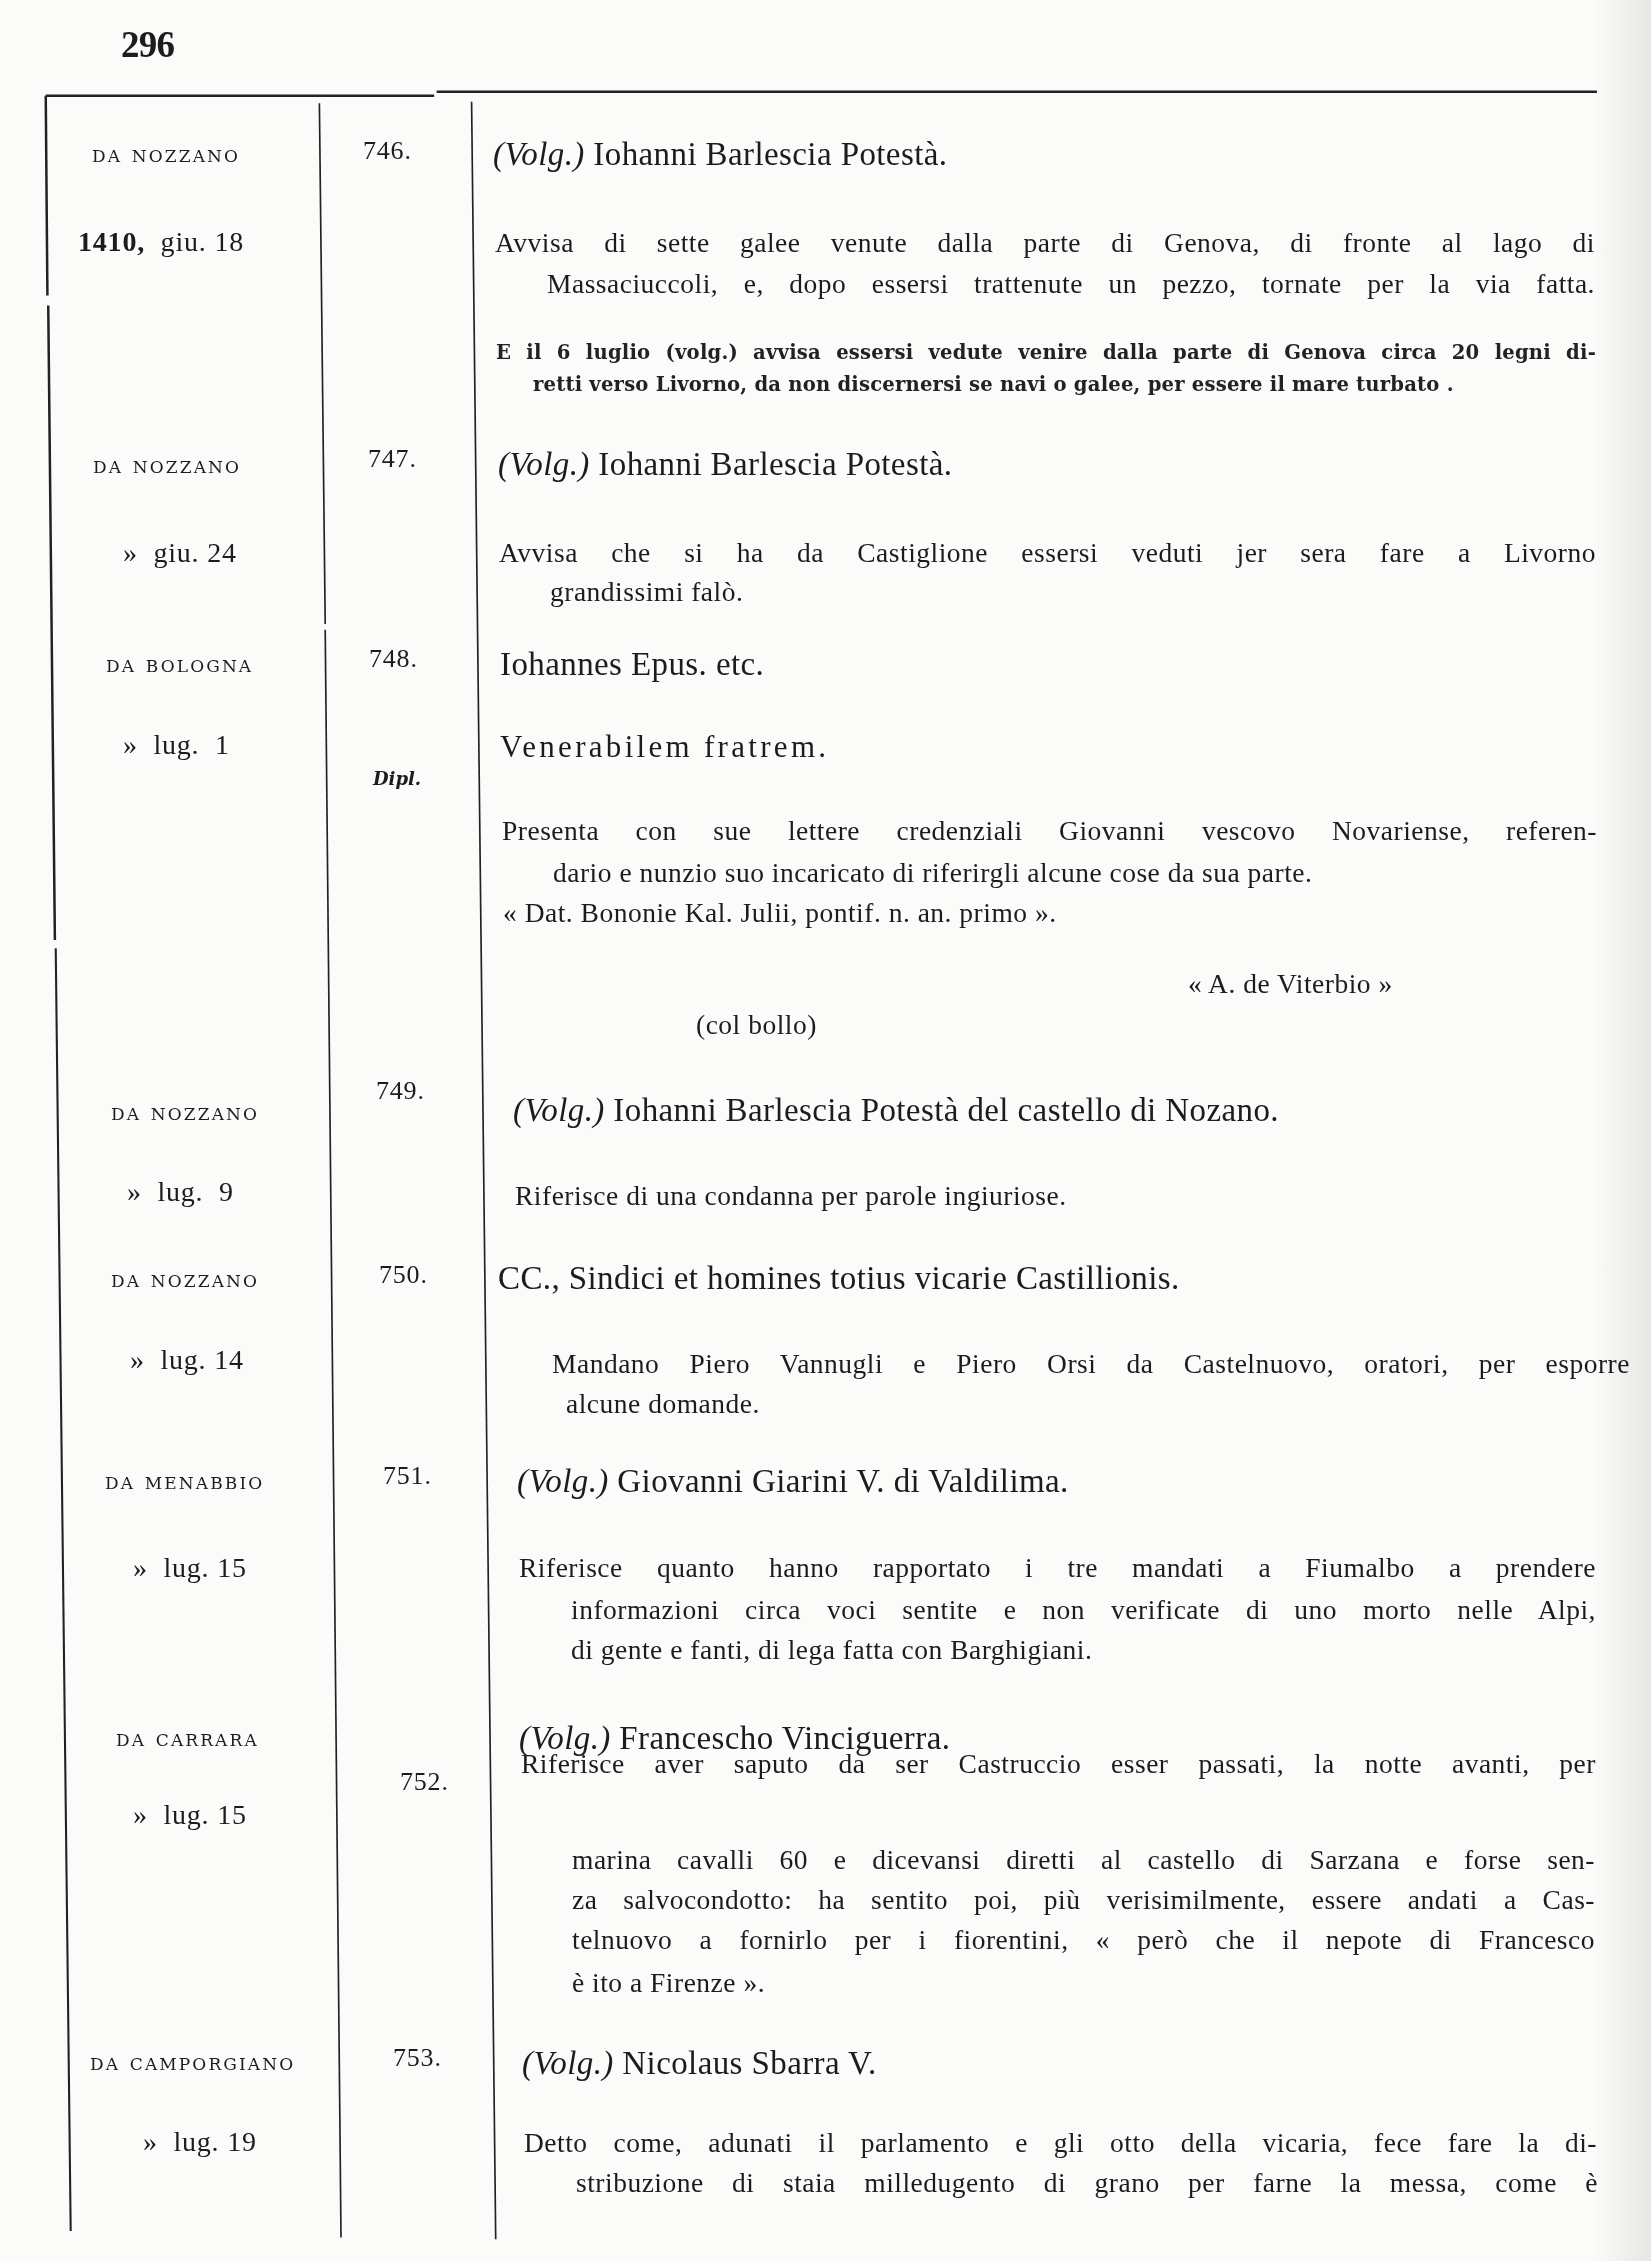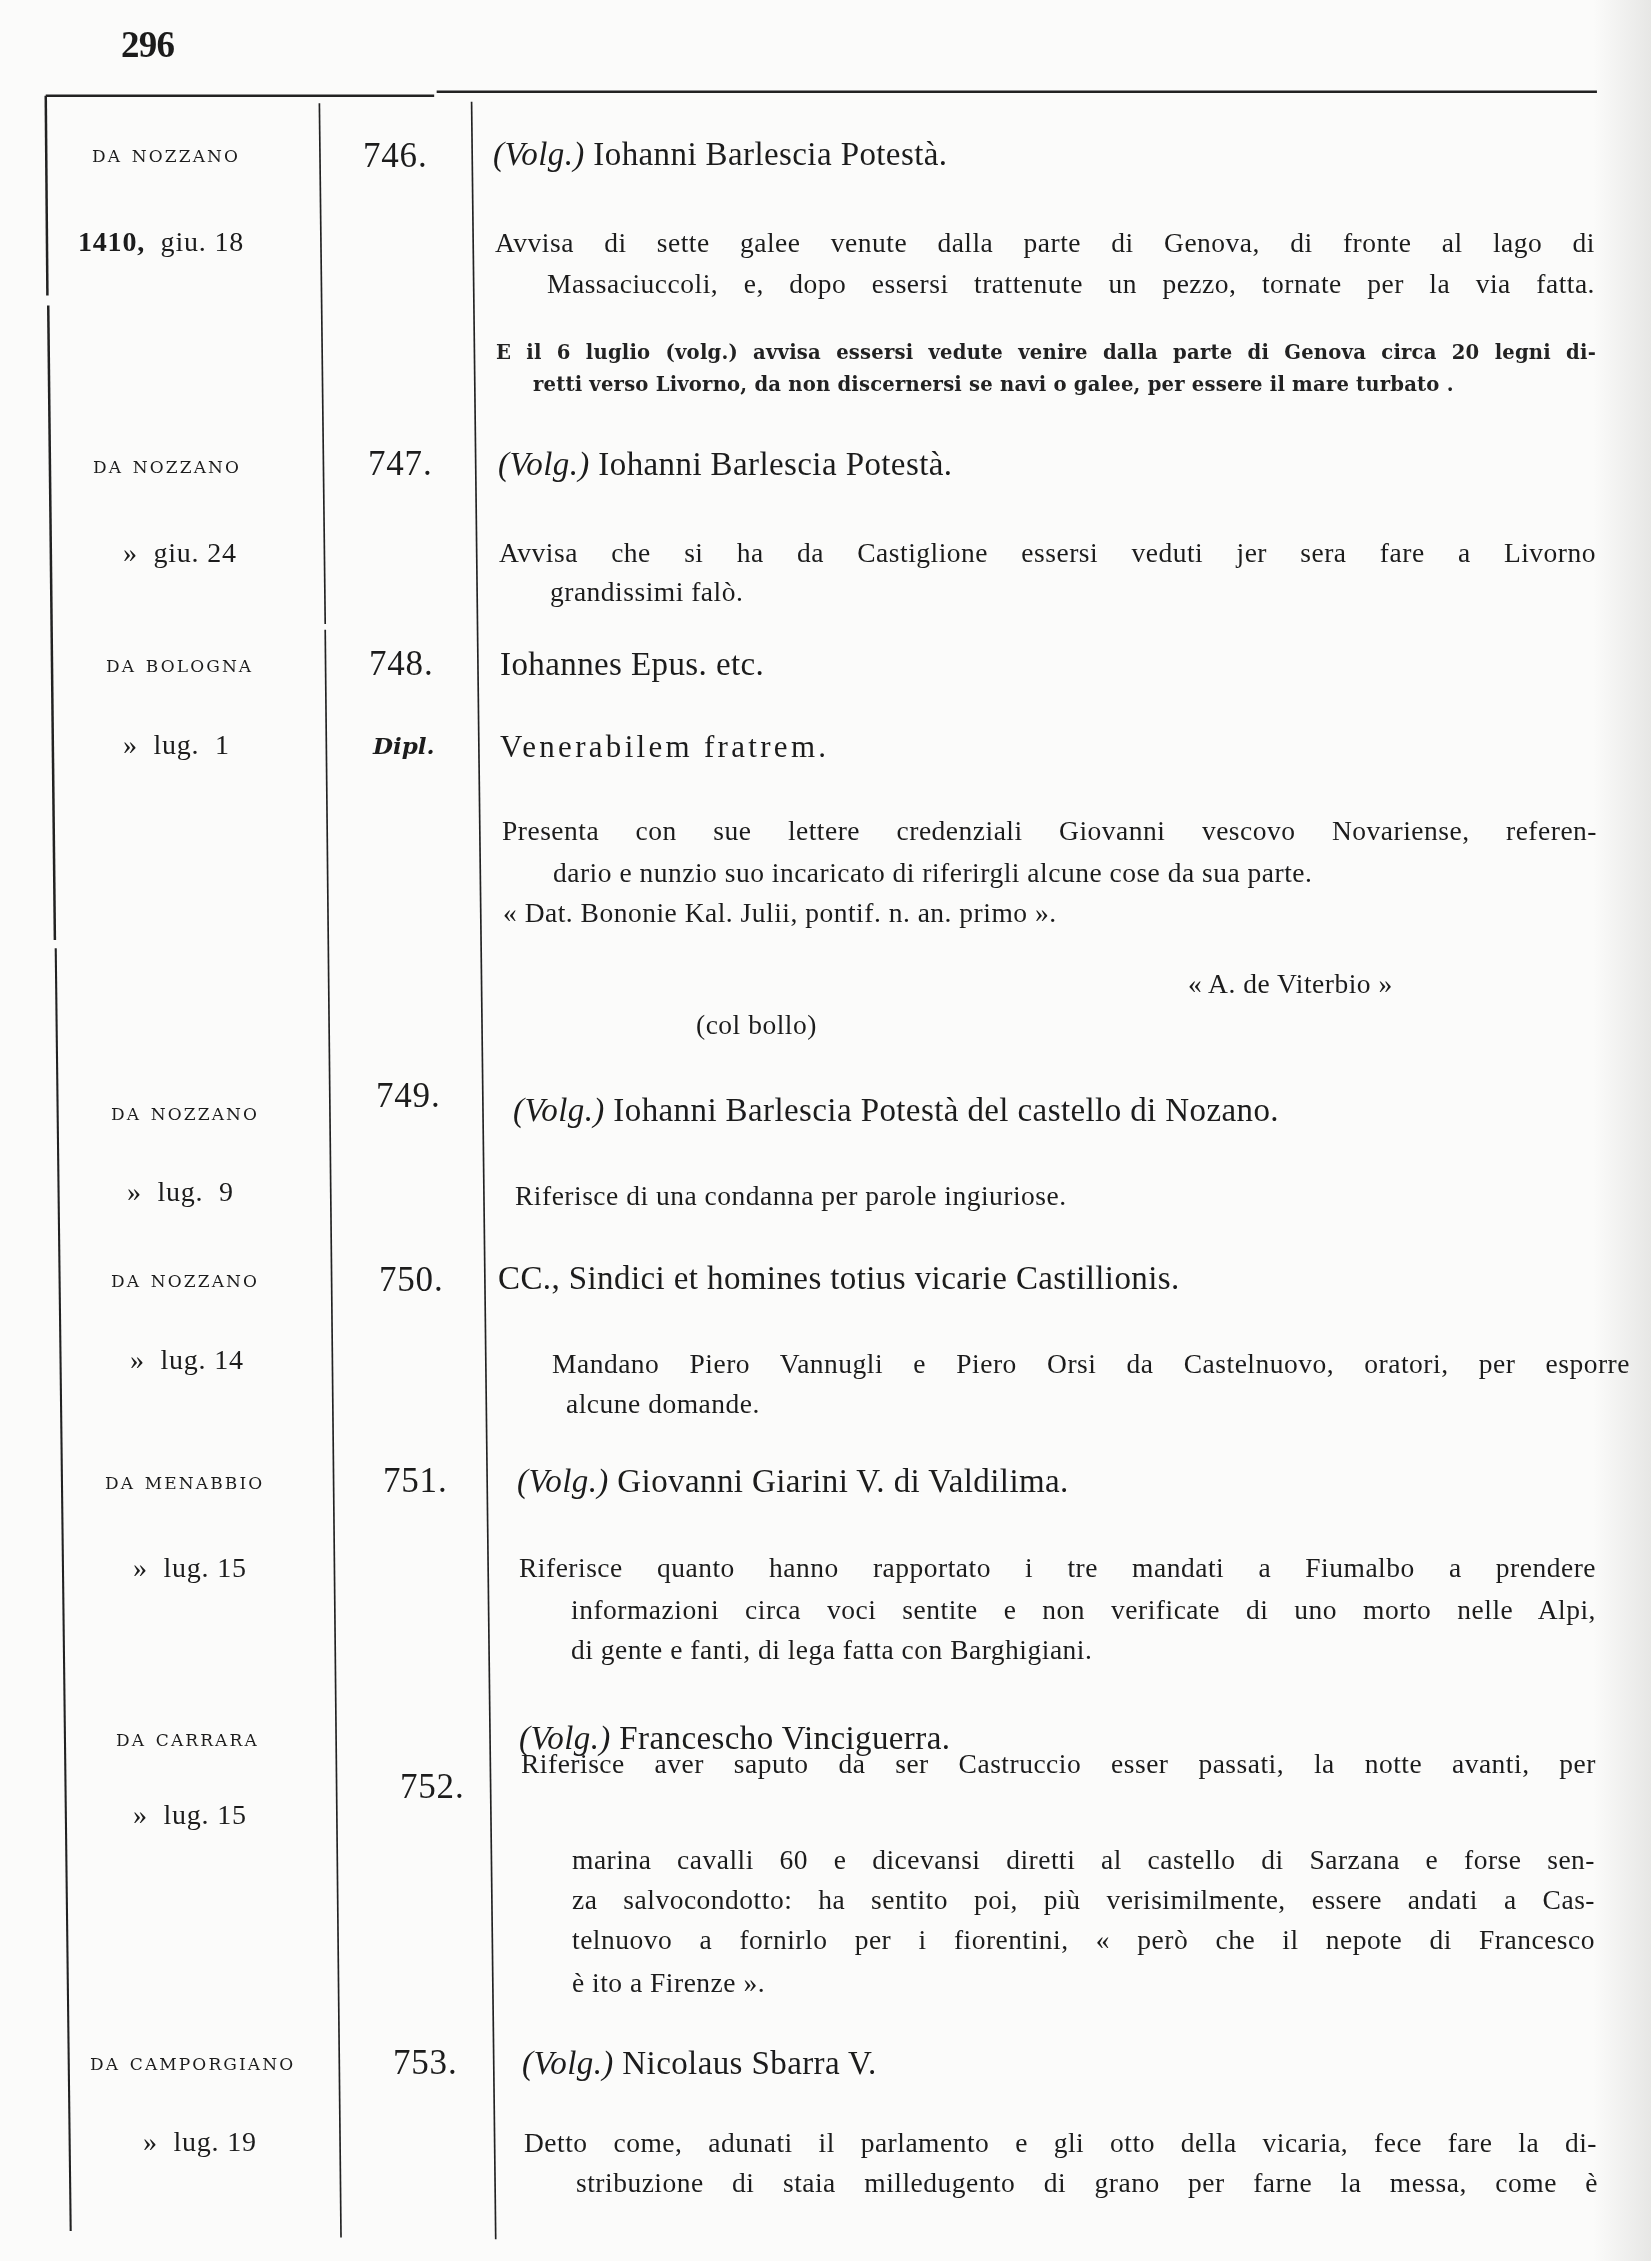--- a/index.html
+++ b/index.html
@@ -6,22 +6,22 @@
   body { width:1651px; height:2261px; background:#fbfbfa; position:relative; overflow:hidden;
          font-family:"DejaVu Serif", "Liberation Serif", serif; color:#1c1c1c; }
   .page-edge { position:absolute; right:0; top:0; width:58px; height:2261px;
                background:linear-gradient(to right, rgba(230,230,228,0), rgba(222,222,220,0.7)); }
   .abs { position:absolute; white-space:nowrap; }
   .pagenum { left:121px; top:23px; font-size:37px; font-weight:bold; font-family:"Liberation Serif", serif; letter-spacing:-0.8px; }
   svg.rules { position:absolute; left:0; top:0; }
   .place { font-variant:small-caps; font-size:24px; letter-spacing:2.1px; text-transform:lowercase; font-family:"DejaVu Serif", serif; }
   .date { font-size:28px; letter-spacing:0.8px; font-family:"Liberation Serif", serif; }
   .date b { font-weight:bold; }
-  .num { font-size:35px; font-family:"Liberation Serif", serif; letter-spacing:0.8px; }
-  .dipl { font-size:23px; font-style:italic; font-weight:bold; font-family:"DejaVu Serif", serif; }
+  .num { font-size:26px; font-family:"Liberation Serif", serif; letter-spacing:0.8px; }
+  .dipl { font-size:18px; font-style:italic; font-weight:bold; font-family:"DejaVu Serif", serif;margin-top:36px; }
   .head { font-size:33px; font-family:"Liberation Serif", serif; letter-spacing:0.4px; }
   .head i { font-style:italic; }
   .body { font-size:27.5px; font-family:"Liberation Serif", serif; letter-spacing:0.5px; }
   .note { font-size:19.6px; font-family:"DejaVu Serif", serif; font-weight:bold; color:#222; letter-spacing:0.2px; }
   .spaced { letter-spacing:3.3px; }
   .just { display:block; text-align:justify; text-align-last:justify; }
 </style>
 </head>
 <body>
 

